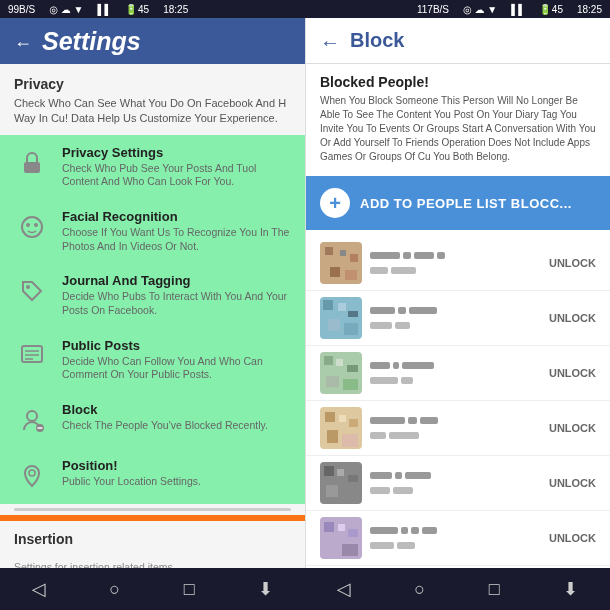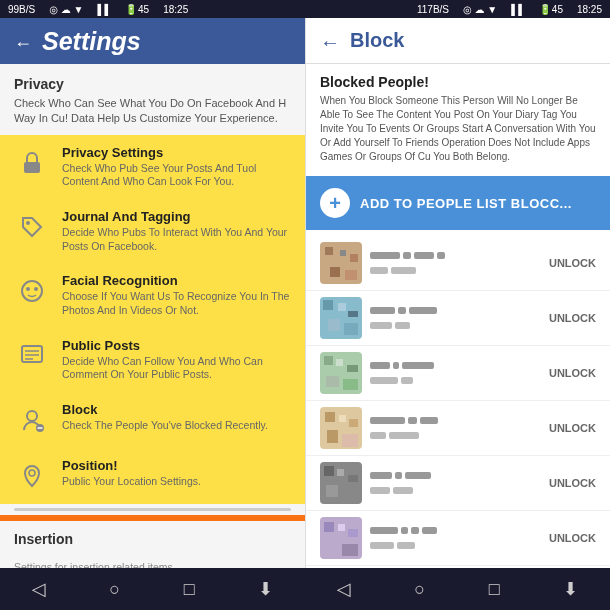--- a/index.html
+++ b/index.html
@@ -86,21 +86,21 @@
       color: #555;
       line-height: 1.4;
     }
 
     .settings-item {
       display: flex;
       align-items: flex-start;
       padding: 10px 14px;
       gap: 12px;
       cursor: pointer;
-      background: #fde047;
+      background: #86efac;
     }
 
     .item-icon {
       width: 36px;
       height: 36px;
       display: flex;
       align-items: center;
       justify-content: center;
       flex-shrink: 0;
     }
@@ -331,42 +331,42 @@
         </div>
         <div class="item-text">
           <div class="item-title">Privacy Settings</div>
           <div class="item-desc">Check Who Pub See Your Posts And Tuol Content And Who Can Look For You.</div>
         </div>
       </div>
 
       <div class="settings-item">
         <div class="item-icon">
           <svg viewBox="0 0 28 28" fill="none">
-            <path d="M5 5h9l9 9-9 9-9-9V5z" stroke="#888" stroke-width="2" fill="none"></path>
-            <circle cx="10" cy="10" r="2" fill="#888"></circle>
-          </svg>
-        </div>
-        <div class="item-text">
-          <div class="item-title">Journal And Tagging</div>
-          <div class="item-desc">Decide Who Pubs To Interact With You And Your Posts On Facebook.</div>
-        </div>
-      </div>
-
-      <div class="settings-item">
-        <div class="item-icon">
-          <svg viewBox="0 0 28 28" fill="none">
             <circle cx="14" cy="14" r="10" stroke="#888" stroke-width="2"></circle>
             <circle cx="10" cy="12" r="2" fill="#888"></circle>
             <circle cx="18" cy="12" r="2" fill="#888"></circle>
             <path d="M10 18 Q14 21 18 18" stroke="#888" stroke-width="1.5" fill="none"></path>
           </svg>
         </div>
         <div class="item-text">
           <div class="item-title">Facial Recognition</div>
           <div class="item-desc">Choose If You Want Us To Recognize You In The Photos And In Videos Or Not.</div>
+        </div>
+      </div>
+
+      <div class="settings-item">
+        <div class="item-icon">
+          <svg viewBox="0 0 28 28" fill="none">
+            <path d="M5 5h9l9 9-9 9-9-9V5z" stroke="#888" stroke-width="2" fill="none"></path>
+            <circle cx="10" cy="10" r="2" fill="#888"></circle>
+          </svg>
+        </div>
+        <div class="item-text">
+          <div class="item-title">Journal And Tagging</div>
+          <div class="item-desc">Decide Who Pubs To Interact With You And Your Posts On Facebook.</div>
         </div>
       </div>
 
       <div class="settings-item">
         <div class="item-icon">
           <svg viewBox="0 0 28 28" fill="none">
             <rect x="4" y="4" width="20" height="16" rx="2" stroke="#888" stroke-width="2" fill="none"></rect>
             <line x1="7" y1="9" x2="21" y2="9" stroke="#888" stroke-width="1.5"></line>
             <line x1="7" y1="13" x2="21" y2="13" stroke="#888" stroke-width="1.5"></line>
             <line x1="7" y1="17" x2="15" y2="17" stroke="#888" stroke-width="1.5"></line>

